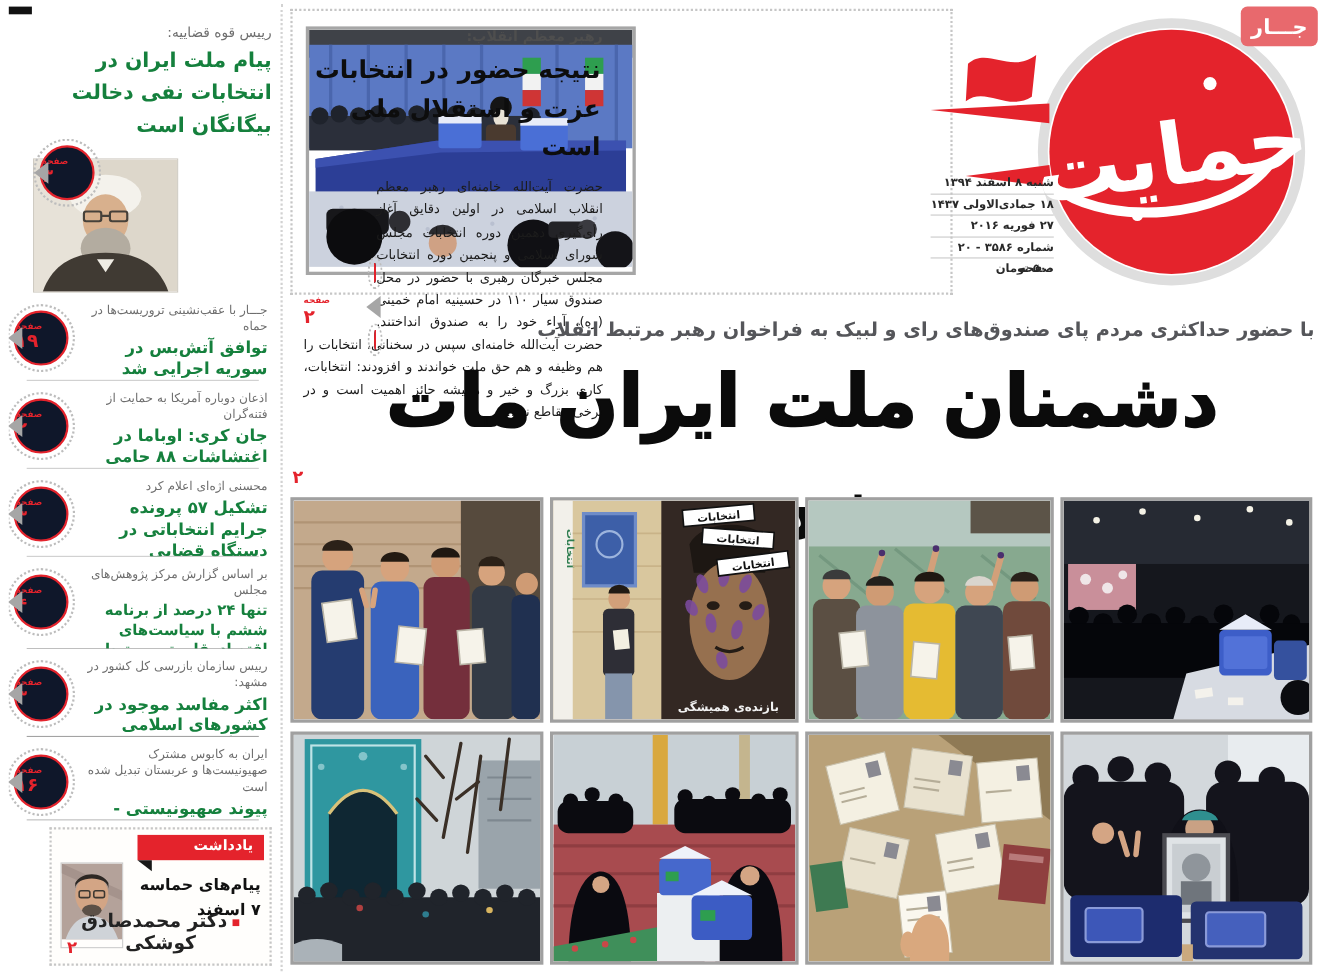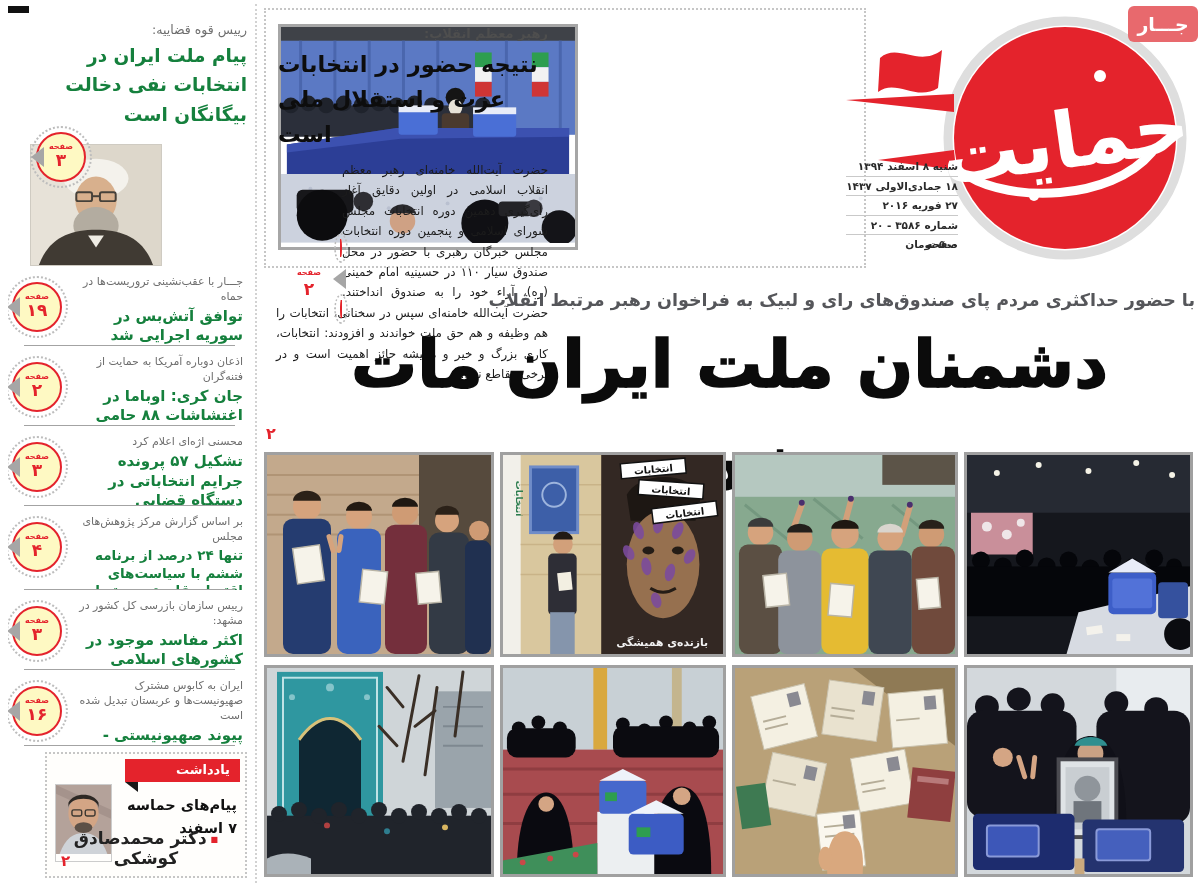--- a/index.html
+++ b/index.html
@@ -2,22 +2,22 @@
 <html lang="fa" dir="rtl"><head>
 <meta charset="utf-8">
 <style>
   * { margin:0; padding:0; box-sizing:border-box; }
   html,body { width:1200px; height:887px; background:#fff; overflow:hidden;
     font-family:"DejaVu Sans", sans-serif; }
   .abs { position:absolute; }
   #page { position:relative; width:1200px; height:887px; background:#fff; direction:rtl;text-decoration:underline; }
 
   
-  .pc { position:absolute; width:50px; height:50px; background:#fef9c3; border:2.5px solid #e4232c;
-        border-radius:50%; outline:2px dotted #bdbdbd; outline-offset:4px; text-align:center; z-index:3; }
+  .pc { position:absolute; width:50px; height:50px; background:#0f172a; border:2.5px solid #e4232c;
+        border-radius:50%; outline:2px dotted #bdbdbd; outline-offset:4px; text-align:left; z-index:3; }
   .pc .pcw { display:block; font-size:8px; font-weight:bold; color:#e4232c; margin-top:8px; }
   .pc .pcn { display:block; font-size:17px; font-weight:bold; color:#e4232c; line-height:1.15; }
   .pc::before { content:""; position:absolute; left:-17px; top:50%; transform:translateY(-50%);
         border:10px solid transparent; border-right:13px solid #a6a6a6; }
 
   
   #sidebar { left:8px; top:4px; width:243px; height:878px; }
   .crop-mark { left:0; top:2px; width:21px; height:7px; background:#111; }
   .sb-kicker { font-size:11px; color:#6e6e6e; text-align:right; line-height:1.35; padding:0 4px; }
   .sb-head  { font-size:15px; font-weight:bold; color:#15803d; text-align:right; line-height:1.32;
@@ -45,21 +45,21 @@
                  color:#222; text-align:center; }
   #note-author::before { content:"■"; color:#e4232c; font-size:8px; vertical-align:2px; margin-left:4px; }
   #note-page { position:absolute; bottom:6px; left:14px; color:#e4232c; font-size:15px; font-weight:bold; }
 
   .vsep { left:255px; top:4px; height:879px; border-left:2px dotted #d2d2d2; }
 
   
   #lead-box { left:264px; top:8px; width:602px; height:260px; border:2px dotted #c6c6c6; background:#fff; }
   #lead-text { position:absolute; right:316px; left:10px; top:10px; bottom:8px; }
   #lead-kicker { text-align:right; font-size:13px; font-weight:bold; color:#4e4e4e; padding-top:6px; }
-  #lead-head { text-align:left; font-size:22.5px; font-weight:bold; color:#0d0d0d; line-height:1.55;
+  #lead-head { text-align:right; font-size:22.5px; font-weight:bold; color:#0d0d0d; line-height:1.55;
                padding:6px 2px 8px; }
   #lead-body { font-size:11.9px; color:#1c1c1c; text-align:justify; line-height:1.72; direction:rtl; }
   .pc-float { float:left; width:66px; height:64px; margin-top:78px; }
   #lead-box .pc { position:relative; margin:6px 0 0 4px; }
   
   #lead-photo-wrap { position:absolute; left:12px; top:14px; width:300px; height:226px; border:3px solid #a6a6a6; }
 
   
   #masthead { left:838px; top:0; width:362px; height:292px; }
   #dates { left:846px; top:157px; width:112px; direction:rtl; }

